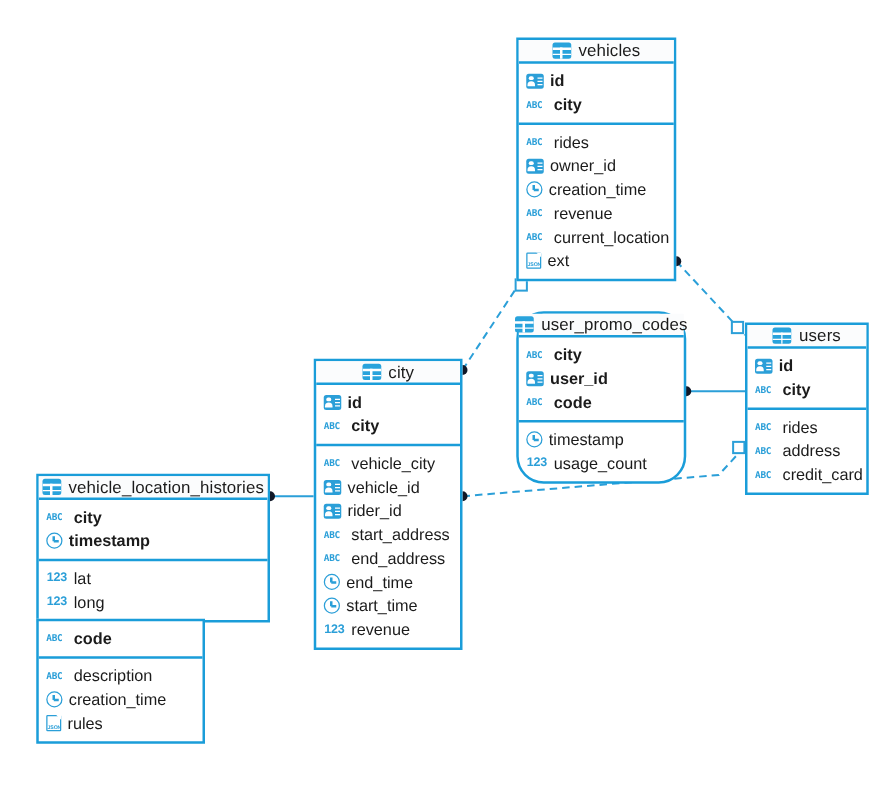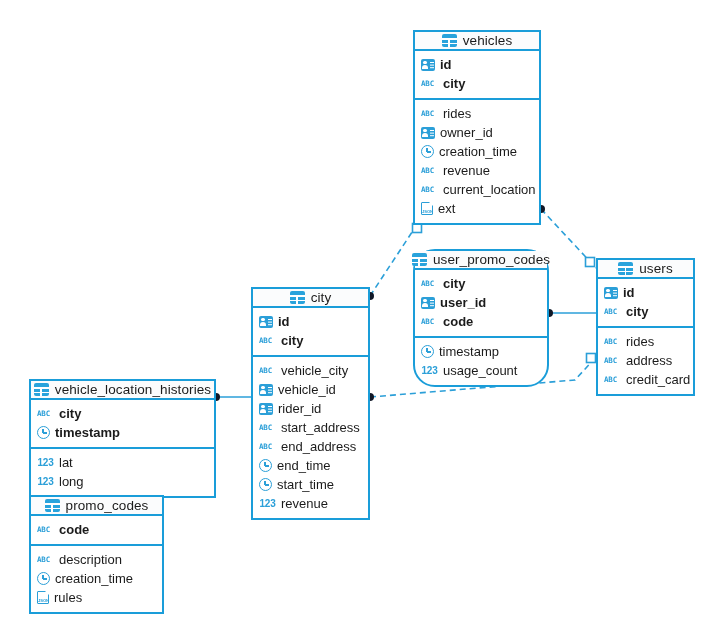--- a/index.html
+++ b/index.html
@@ -338,26 +338,20 @@
           <span class="ic-num">123</span>
           <span class="fname">lat</span>
         </div>
         <div class="field">
           <span class="ic-num">123</span>
           <span class="fname">long</span>
         </div>
       </div>
     </div>
     <div class="table-node" style="left: 29px; top: 495px; width: 135px;">
-      <div class="tbl-header">
-        <span class="ic-table">
-          <i></i>
-        </span>
-        <span class="tbl-title">promo_codes</span>
-      </div>
       <div class="tbl-section pk">
         <div class="field bold">
           <span class="ic-abc">ABC</span>
           <span class="fname">code</span>
         </div>
       </div>
       <div class="tbl-section">
         <div class="field">
           <span class="ic-abc">ABC</span>
           <span class="fname">description</span>

